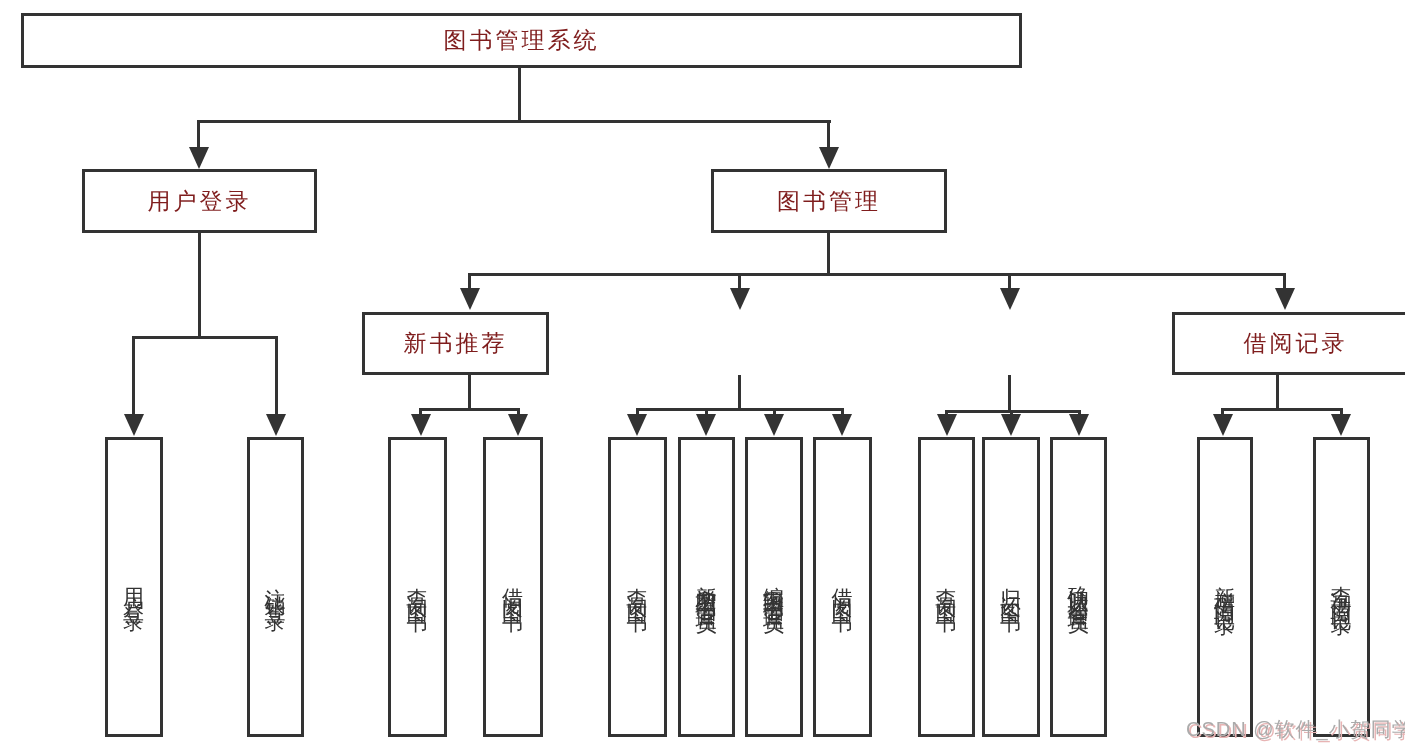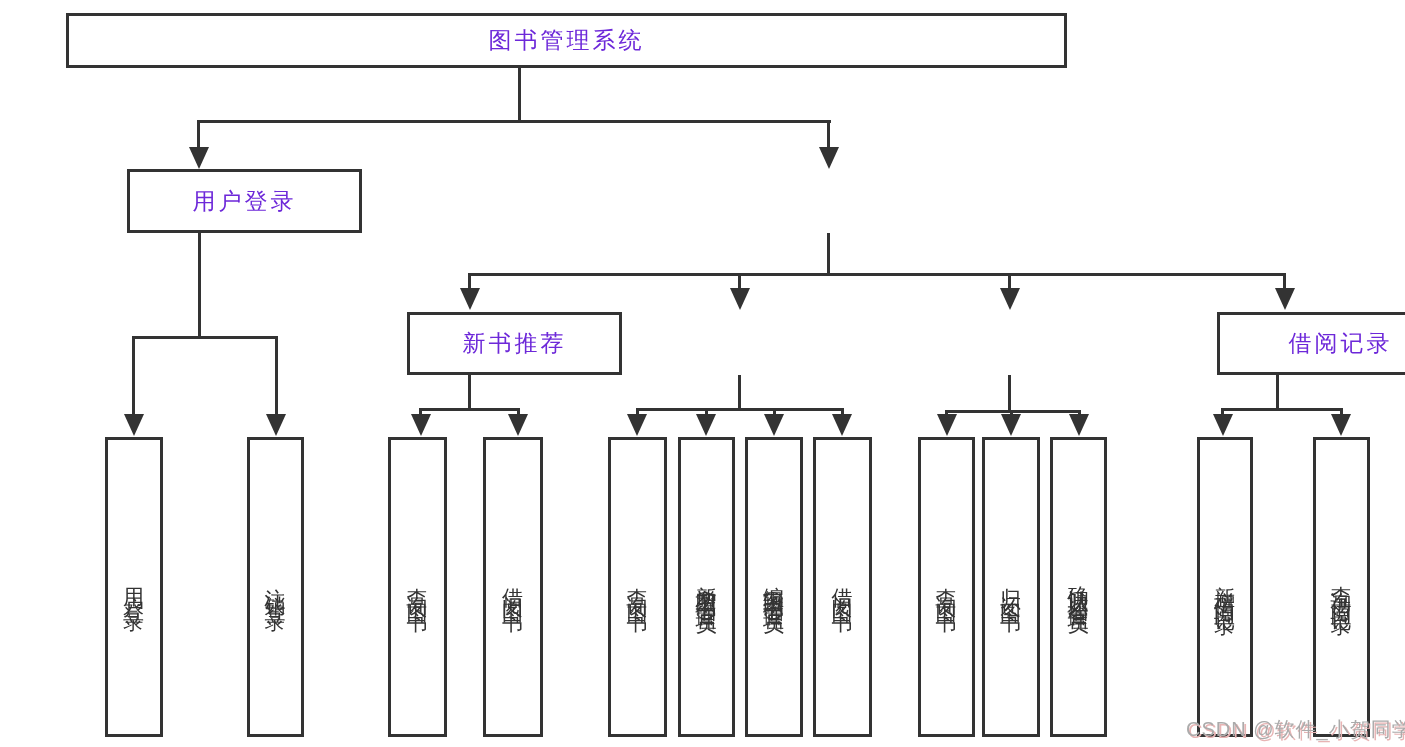--- a/index.html
+++ b/index.html
@@ -12,28 +12,27 @@
     width:1405px;height:747px;
     background:#ffffff;
     overflow:hidden;
   }
   
   .box{
     position:absolute;
     box-sizing:border-box;
     border:3px solid #333333;
     background:#ffffff;
-    color:#6d28d9;
+    color:#7f1d1d;
     display:flex;
     align-items:center;
     justify-content:center;
     font-size:23px;
     letter-spacing:3px;
     white-space:nowrap;
-    margin-left:45px;
   }
   
   .vbox{
     position:absolute;
     box-sizing:border-box;
     border:3px solid #333333;
     background:#ffffff;
     color:#333333;
     display:flex;
     align-items:center;
@@ -79,20 +78,23 @@
     <div class="vl" style="left:518px;top:68px;height:52px;"></div>
     <div class="hl" style="left:198px;top:120px;width:633px;"></div>
     <div class="vl" style="left:197px;top:120px;height:30px;"></div>
     <div class="arr" style="left:189px;top:147px;"></div>
     <div class="vl" style="left:827px;top:120px;height:30px;"></div>
     <div class="arr" style="left:819px;top:147px;"></div>
   </div>
 
   <div class="box" style="left:82px;top:169px;width:235px;height:64px;">
     <span>用户登录</span>
+  </div>
+  <div class="box" style="left:711px;top:169px;width:236px;height:64px;">
+    <span>图书管理</span>
   </div>
 
   <div>
     <div class="vl" style="left:198px;top:233px;height:103px;"></div>
     <div class="hl" style="left:132px;top:336px;width:146px;"></div>
     <div class="vl" style="left:132px;top:336px;height:80px;"></div>
     <div class="arr" style="left:124px;top:414px;"></div>
     <div class="vl" style="left:275px;top:336px;height:80px;"></div>
     <div class="arr" style="left:266px;top:414px;"></div>
   </div>
@@ -103,21 +105,21 @@
     <div class="vl" style="left:468px;top:273px;height:18px;"></div>
     <div class="arr" style="left:460px;top:288px;"></div>
     <div class="vl" style="left:738px;top:273px;height:18px;"></div>
     <div class="arr" style="left:730px;top:288px;"></div>
     <div class="vl" style="left:1008px;top:273px;height:18px;"></div>
     <div class="arr" style="left:1000px;top:288px;"></div>
     <div class="vl" style="left:1283px;top:273px;height:18px;"></div>
     <div class="arr" style="left:1275px;top:288px;"></div>
   </div>
 
-  <div class="box" style="left:362px;top:312px;width:215px;height:63px;">
+  <div class="box" style="left:362px;top:312px;width:187px;height:63px;">
     <span>新书推荐</span>
   </div>
   <div class="box" style="left:1172px;top:312px;width:247px;height:63px;text-align:right;">
     <span>借阅记录</span>
   </div>
 
   <div>
     <div class="vl" style="left:468px;top:375px;height:33px;"></div>
     <div class="hl" style="left:419px;top:408px;width:101px;"></div>
     <div class="vl" style="left:419px;top:408px;height:10px;"></div>

